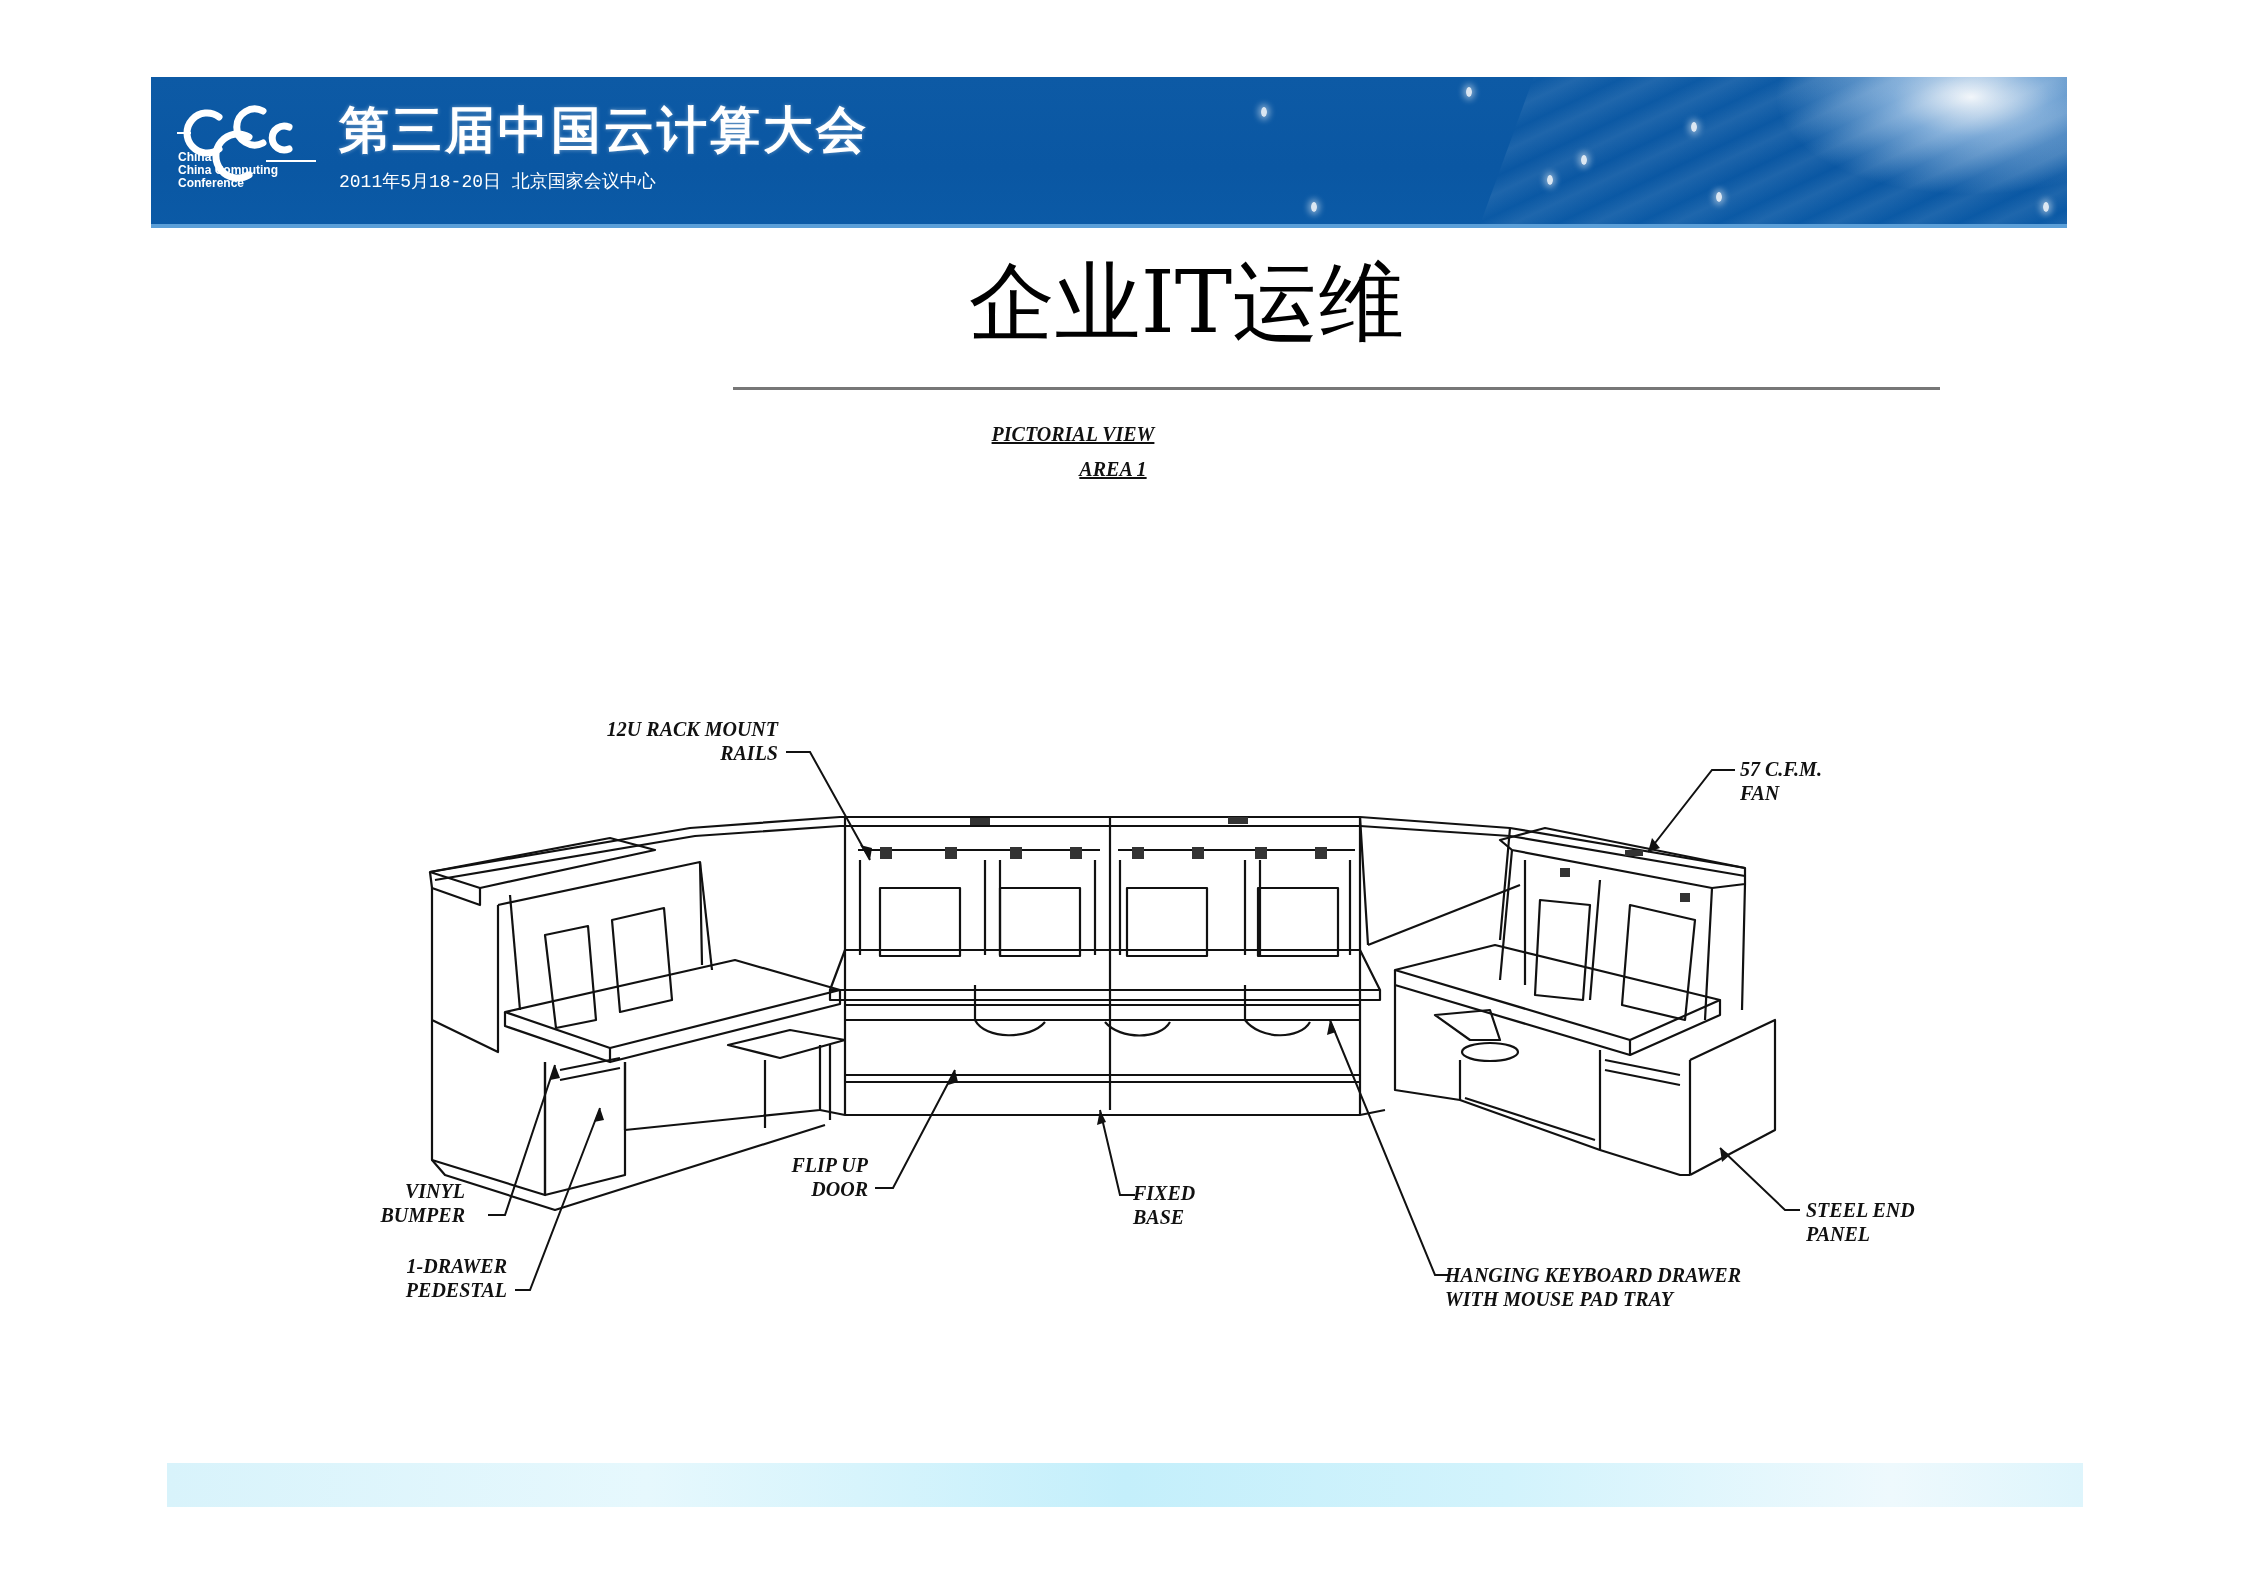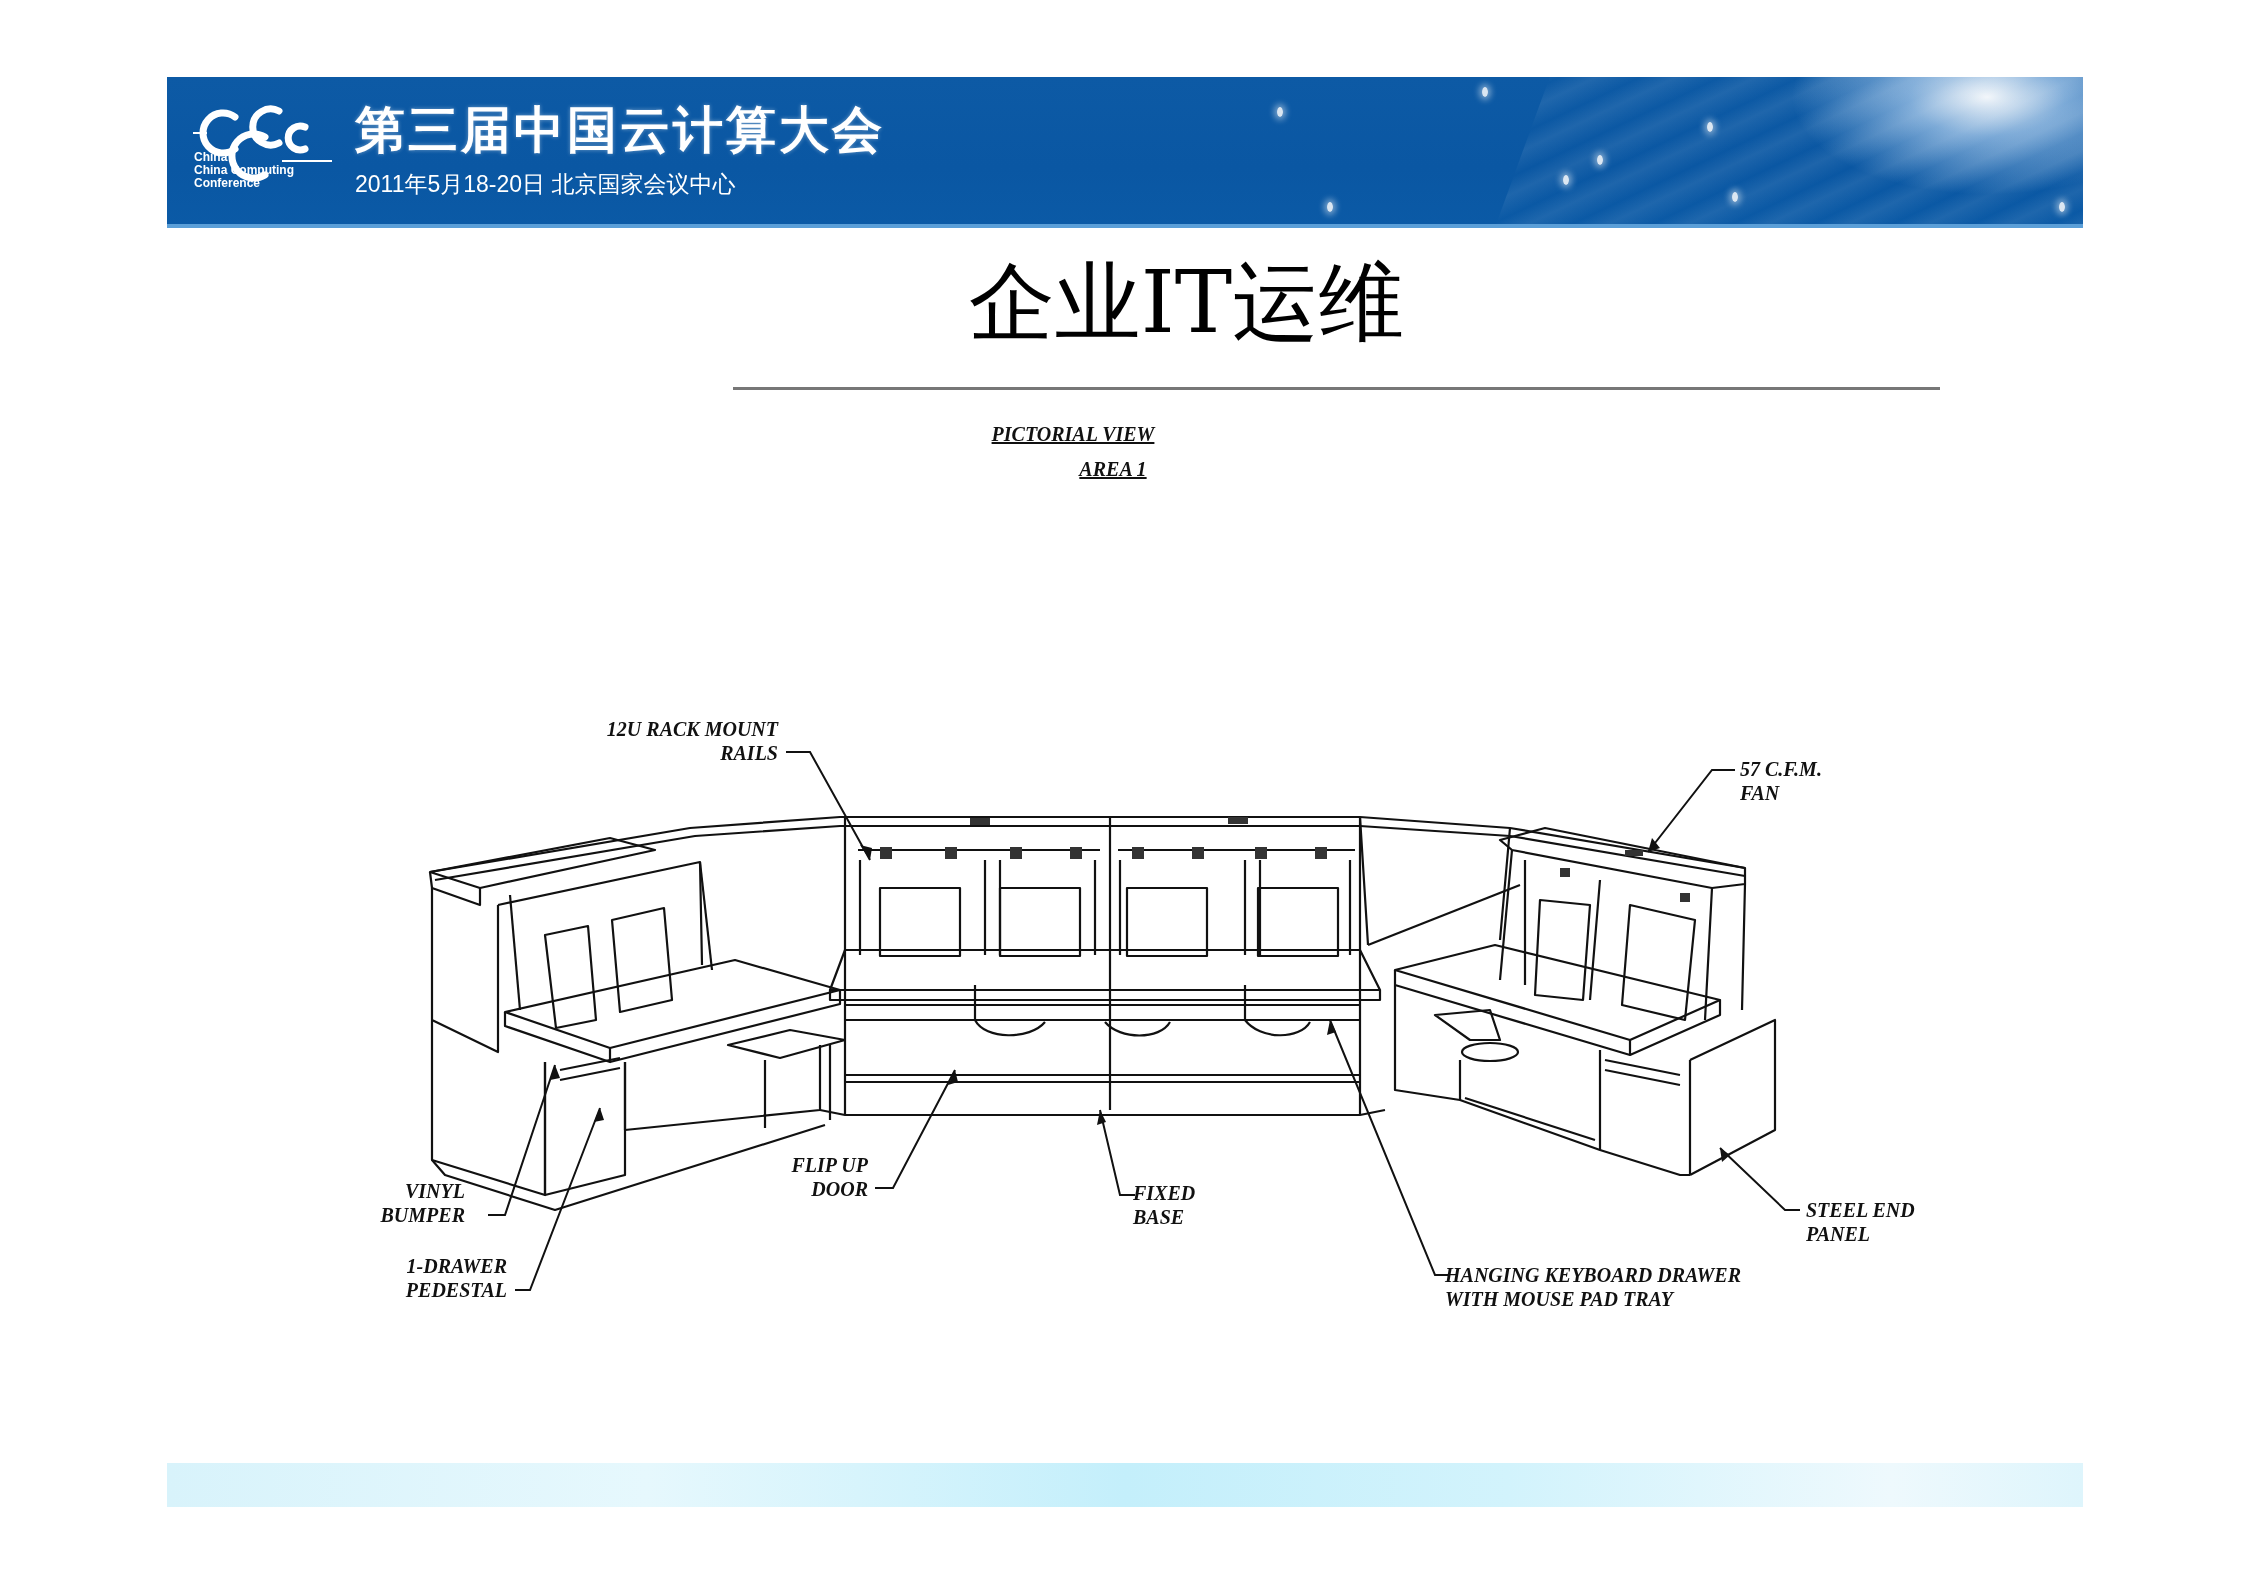--- a/index.html
+++ b/index.html
@@ -1,28 +1,28 @@
 <!DOCTYPE html>
 <html><head>
 <meta charset="utf-8">
 <style>
   html, body { margin:0; padding:0; background:#ffffff; }
   body { width:2245px; height:1587px; position:relative; overflow:hidden; font-family:"DejaVu Sans", sans-serif; }
-  .header { position:absolute; left:167px; top:77px; width:1916px; height:151px;
+  .header { position:absolute; left:151px; top:77px; width:1916px; height:151px;
     background: radial-gradient(ellipse 260px 130px at 1820px 20px, rgba(255,255,255,0.95) 0%, rgba(200,225,250,0.6) 30%, rgba(20,90,170,0) 75%),
                 linear-gradient(180deg,#0d5aa5 0%,#0a57a3 60%,#0b5aa6 100%); overflow:hidden; }
   .header::after { content:""; position:absolute; left:0; right:0; bottom:0; height:4px; background:#5b9fd8; }
   .rays { position:absolute; left:1350px; top:-40px; width:600px; height:260px;
     background: repeating-linear-gradient(150deg, rgba(255,255,255,0.0) 0px, rgba(255,255,255,0.10) 18px, rgba(255,255,255,0.0) 40px);
     transform: skewX(-20deg); opacity:0.8; }
   .star { position:absolute; width:6px; height:10px; border-radius:50%; background:rgba(255,255,255,0.85); box-shadow:0 0 6px 3px rgba(255,255,255,0.45); }
   .logo { position:absolute; left:20px; top:20px; width:150px; height:110px; }
   .logo-caption { position:absolute; left:27px; top:74px; color:#fff; font-family:"Liberation Sans",sans-serif; font-weight:bold; font-size:12px; line-height:13px; }
   .conf-title { position:absolute; left:188px; top:20px; color:#fff; font-weight:bold; font-size:50px; letter-spacing:3px; font-family:"DejaVu Sans",sans-serif; text-shadow:0 0 4px rgba(255,255,255,0.4); }
-  .conf-sub { position:absolute; left:188px; top:92px; color:#fff; font-size:23px; font-family:Liberation Sans, sans-serif; }
+  .conf-sub { position:absolute; left:188px; top:92px; color:#fff; font-size:18px; font-family:Liberation Mono, monospace; }
   .slide-title { position:absolute; left:0; width:2245px; top:245px; text-align:center; font-family:"DejaVu Serif",serif; font-size:86px; color:#000; padding-left:0;margin-left:24px; }
   .slide-title span { display:inline-block; margin-left:80px; }
   .divider { position:absolute; left:733px; top:387px; width:1207px; height:3px; background:#777; }
   .diagram { position:absolute; left:0; top:0; width:2245px; height:1587px; }
   .cap { font-family:"Liberation Serif",serif; font-style:italic; font-weight:bold; font-size:20px; fill:#111; }
   .footer-band { position:absolute; left:167px; top:1463px; width:1916px; height:44px;
     background: linear-gradient(90deg,#d8f3fb 0%,#e6f8fd 25%,#c4effb 50%,#d2f3fc 70%,#eef9fd 90%,#def5fc 100%); }
 </style>
 </head>
 <body>

